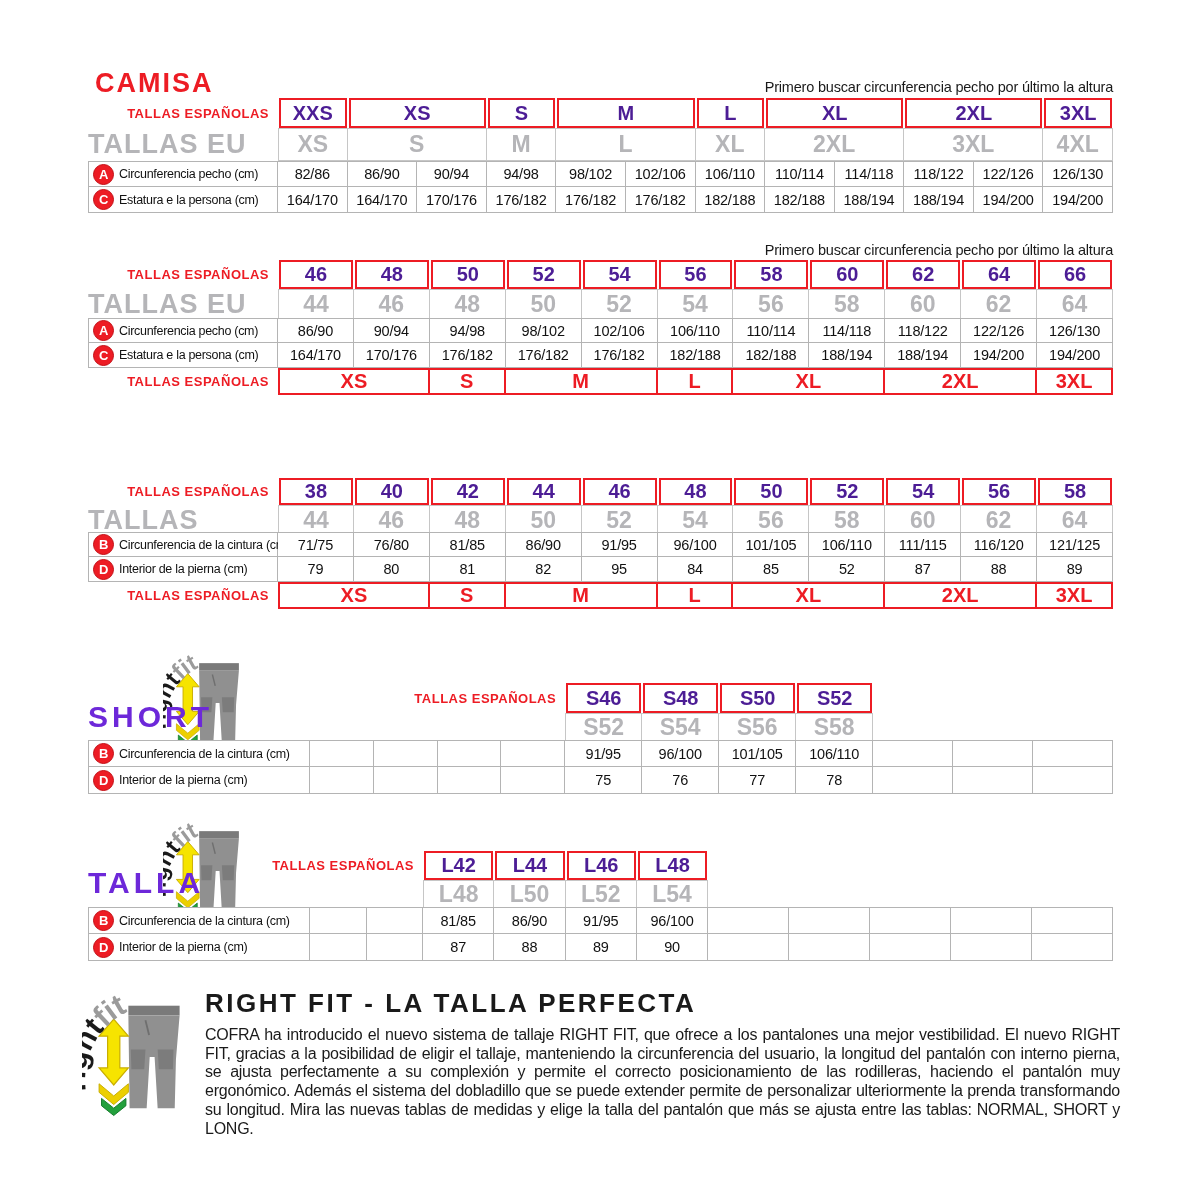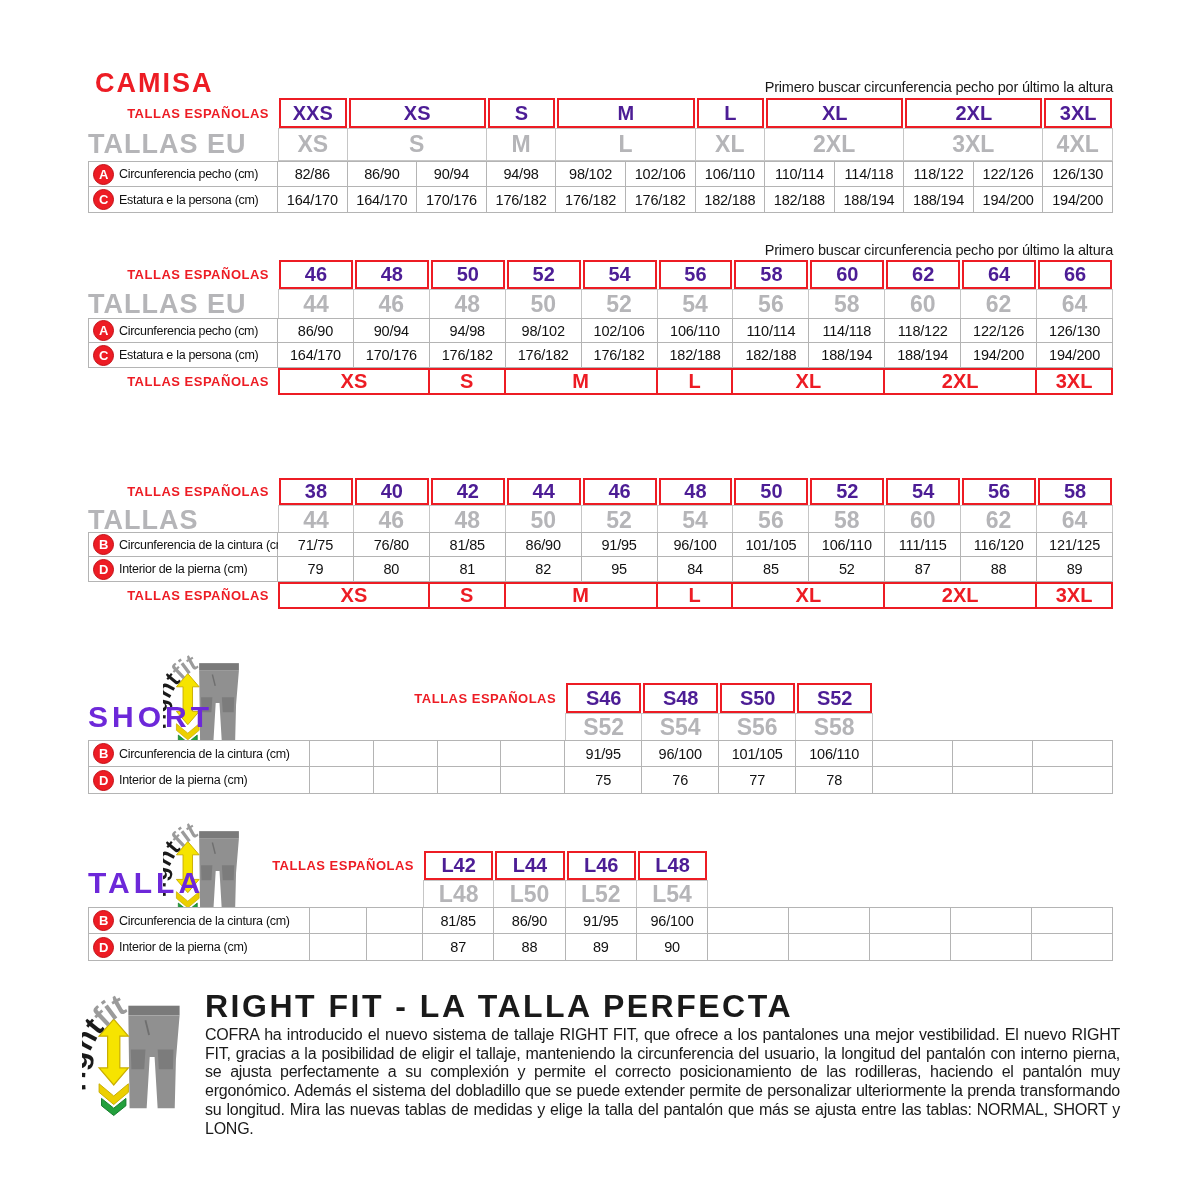--- a/index.html
+++ b/index.html
@@ -31,21 +31,21 @@
   .badge{display:inline-flex;align-items:center;justify-content:center;width:19px;height:19px;min-width:19px;
          border-radius:50%;background:#ED1C24;color:#fff;font-weight:bold;font-size:13px;border:1px solid #c40f16;}
   .rb-cell{border:2px solid #ED1C24;border-left:none;display:flex;align-items:center;justify-content:center;
            color:#ED1C24;font-weight:bold;font-size:20px;}
   .rb-cell.first{border-left:2px solid #ED1C24;}
   .spacer{background:transparent;}
 
   .big-black{position:absolute;font-weight:bold;color:#6d28d9;font-size:30px;letter-spacing:4px;white-space:nowrap;}
   .logo-mount{position:absolute;}
 
-  .rf-heading{position:absolute;font-weight:bold;color:#1a1a1a;font-size:32px;letter-spacing:2.5px;white-space:nowrap;}
+  .rf-heading{position:absolute;font-weight:bold;color:#1a1a1a;font-size:26px;letter-spacing:2.5px;white-space:nowrap;}
   .rf-para{position:absolute;width:915px;font-size:16px;line-height:1.17;letter-spacing:-0.25px;color:#1a1a1a;text-align:justify;}
 </style>
 </head>
 <body>
 
 <div class="page">
 
   <div class="sec-title" style="left:95px;top:68px;text-align:right;">CAMISA</div>
   <div class="sec-note" style="right:87px;top:79px;">Primero buscar circunferencia pecho por último la altura</div>
   <div class="tbl" id="tbl-camisa" style="left:88px;top:98px;">

